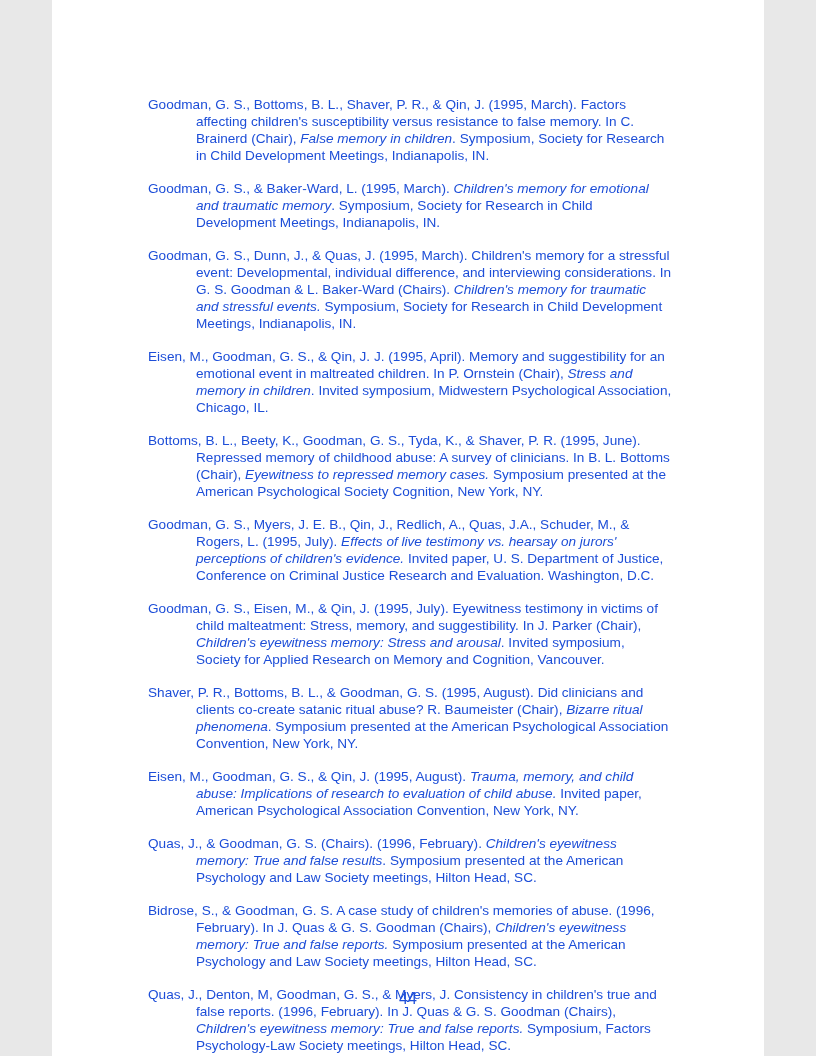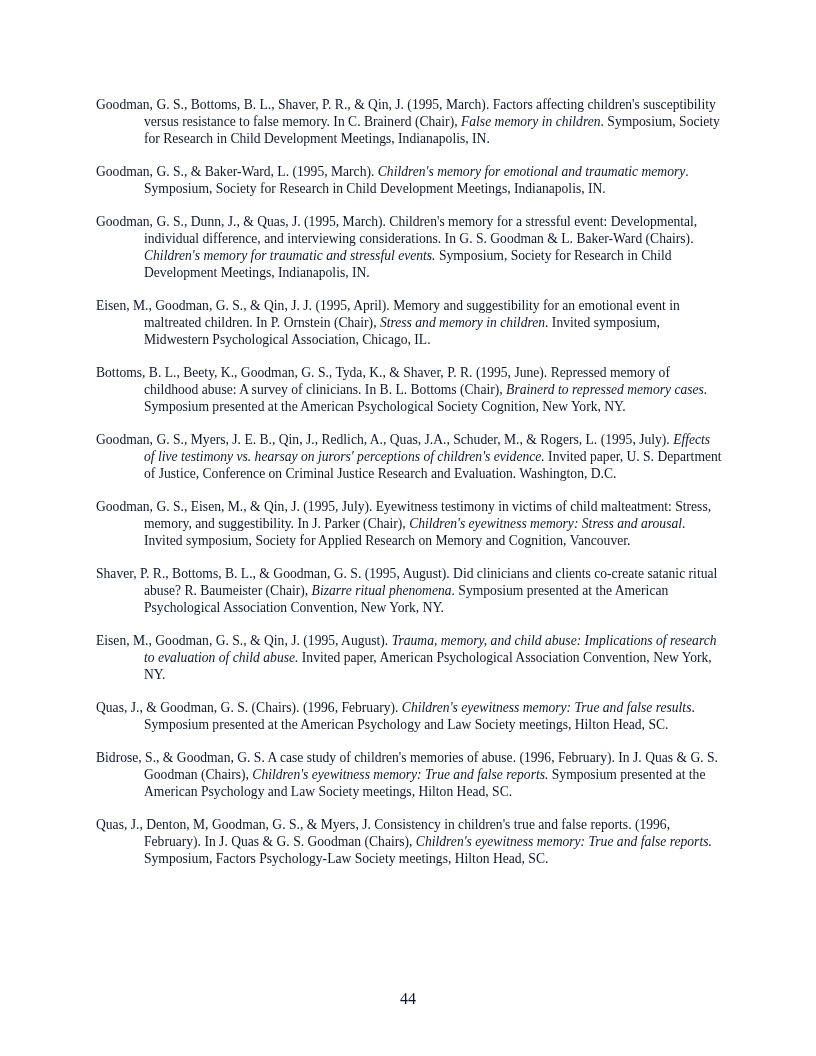--- a/index.html
+++ b/index.html
@@ -2,26 +2,26 @@
 <html><head>
 <meta charset="utf-8">
 <style>
   html, body {
     margin: 0;
     padding: 0;
     background: #e8e8e8;
   }
   .page {
     position: relative;
-    width: 816px;
+    width: 712px;
     height: 1056px;
     margin: 0 auto;
     background: #ffffff;
-    font-family: Liberation Serif, serif;
-    color: #0f172a;
+    font-family: Liberation Sans, sans-serif;
+    color: #1d4ed8;
     overflow: hidden;
   }
   .content {
     position: absolute;
     top: 96px;
     left: 96px;
     right: 92px;
   }
   .ref {
     margin: 0 0 16px 0;
@@ -47,21 +47,21 @@
 </head>
 <body>
 
 <div class="page">
   <div class="content">
 
   <p class="ref"><span>Goodman, G. S., Bottoms, B. L., Shaver, P. R., &amp; Qin, J. (1995, March).  Factors affecting children's susceptibility versus resistance to false memory. In C. Brainerd (Chair), </span><em>False memory in children</em><span>. Symposium, Society for Research in Child Development Meetings, Indianapolis,  IN.</span></p>
       <p class="ref"><span>Goodman, G. S., &amp; Baker-Ward, L. (1995, March).  </span><em>Children's memory for emotional and traumatic memory</em><span>. Symposium, Society for Research in Child Development Meetings, Indianapolis,  IN.</span></p>
       <p class="ref"><span>Goodman, G. S., Dunn, J., &amp; Quas, J. (1995, March).  Children's memory for a stressful event: Developmental, individual difference, and interviewing considerations.  In G. S. Goodman &amp; L. Baker-Ward (Chairs).  </span><em>Children's memory for traumatic and stressful events.</em><span>  Symposium, Society for Research in Child Development Meetings, Indianapolis, IN.</span></p>
       <p class="ref"><span>Eisen, M., Goodman, G. S., &amp; Qin, J. J. (1995, April).  Memory and suggestibility for an emotional event in maltreated children.  In P. Ornstein (Chair), </span><em>Stress and memory in children</em><span>.  Invited symposium, Midwestern Psychological Association, Chicago, IL.</span></p>
-      <p class="ref"><span>Bottoms, B. L., Beety, K., Goodman, G. S., Tyda, K., &amp; Shaver, P. R. (1995, June).  Repressed memory of childhood abuse: A survey of clinicians.  In B. L. Bottoms (Chair), </span><em>Brainerd to repressed memory cases.</em><span> Symposium presented at the American Psychological Society Cognition, New York, NY.</span></p>
+      <p class="ref"><span>Bottoms, B. L., Beety, K., Goodman, G. S., Tyda, K., &amp; Shaver, P. R. (1995, June).  Repressed memory of childhood abuse: A survey of clinicians.  In B. L. Bottoms (Chair), </span><em>Eyewitness to repressed memory cases.</em><span> Symposium presented at the American Psychological Society Cognition, New York, NY.</span></p>
       <p class="ref"><span>Goodman, G. S., Myers, J. E. B., Qin, J., Redlich, A., Quas, J.A., Schuder, M., &amp; Rogers, L. (1995, July).  </span><em>Effects of live testimony vs. hearsay on jurors' perceptions of children's evidence.</em><span>  Invited paper, U. S. Department of Justice, Conference on Criminal Justice Research and Evaluation. Washington, D.C.</span></p>
       <p class="ref"><span>Goodman, G. S., Eisen, M., &amp; Qin, J. (1995, July). Eyewitness testimony in victims of child malteatment: Stress, memory, and suggestibility.  In J. Parker (Chair), </span><em>Children's eyewitness memory: Stress and arousal</em><span>. Invited symposium, Society for Applied Research on Memory and Cognition, Vancouver.</span></p>
       <p class="ref"><span>Shaver, P. R., Bottoms, B. L., &amp; Goodman, G. S. (1995, August).  Did clinicians and clients co-create satanic ritual abuse?  R. Baumeister (Chair), </span><em>Bizarre ritual phenomena</em><span>.  Symposium presented at the American Psychological Association Convention, New York, NY.</span></p>
       <p class="ref"><span>Eisen, M., Goodman, G. S., &amp; Qin, J. (1995, August).  </span><em>Trauma, memory, and child abuse: Implications of research to evaluation of child abuse.</em><span>  Invited paper, American Psychological Association Convention, New York, NY.</span></p>
       <p class="ref"><span>Quas, J., &amp; Goodman, G. S. (Chairs). (1996, February). </span><em>Children's eyewitness memory: True and false results</em><span>. Symposium presented at the American Psychology and Law Society meetings, Hilton Head, SC.</span></p>
       <p class="ref"><span>Bidrose, S., &amp; Goodman, G. S. A case study of children's memories of abuse.  (1996, February). In J. Quas &amp; G. S. Goodman (Chairs), </span><em>Children's eyewitness memory: True and false reports.</em><span>  Symposium presented at the American Psychology and Law Society meetings, Hilton Head, SC.</span></p>
       <p class="ref"><span>Quas, J., Denton, M, Goodman, G. S., &amp; Myers, J. Consistency in children's true and false reports. (1996, February). In J. Quas &amp; G. S. Goodman (Chairs), </span><em>Children's eyewitness memory: True and false reports.</em><span>  Symposium, Factors Psychology-Law Society meetings, Hilton Head, SC.</span></p>
     </div>
   <div class="page-footer">44</div>
 </div>

